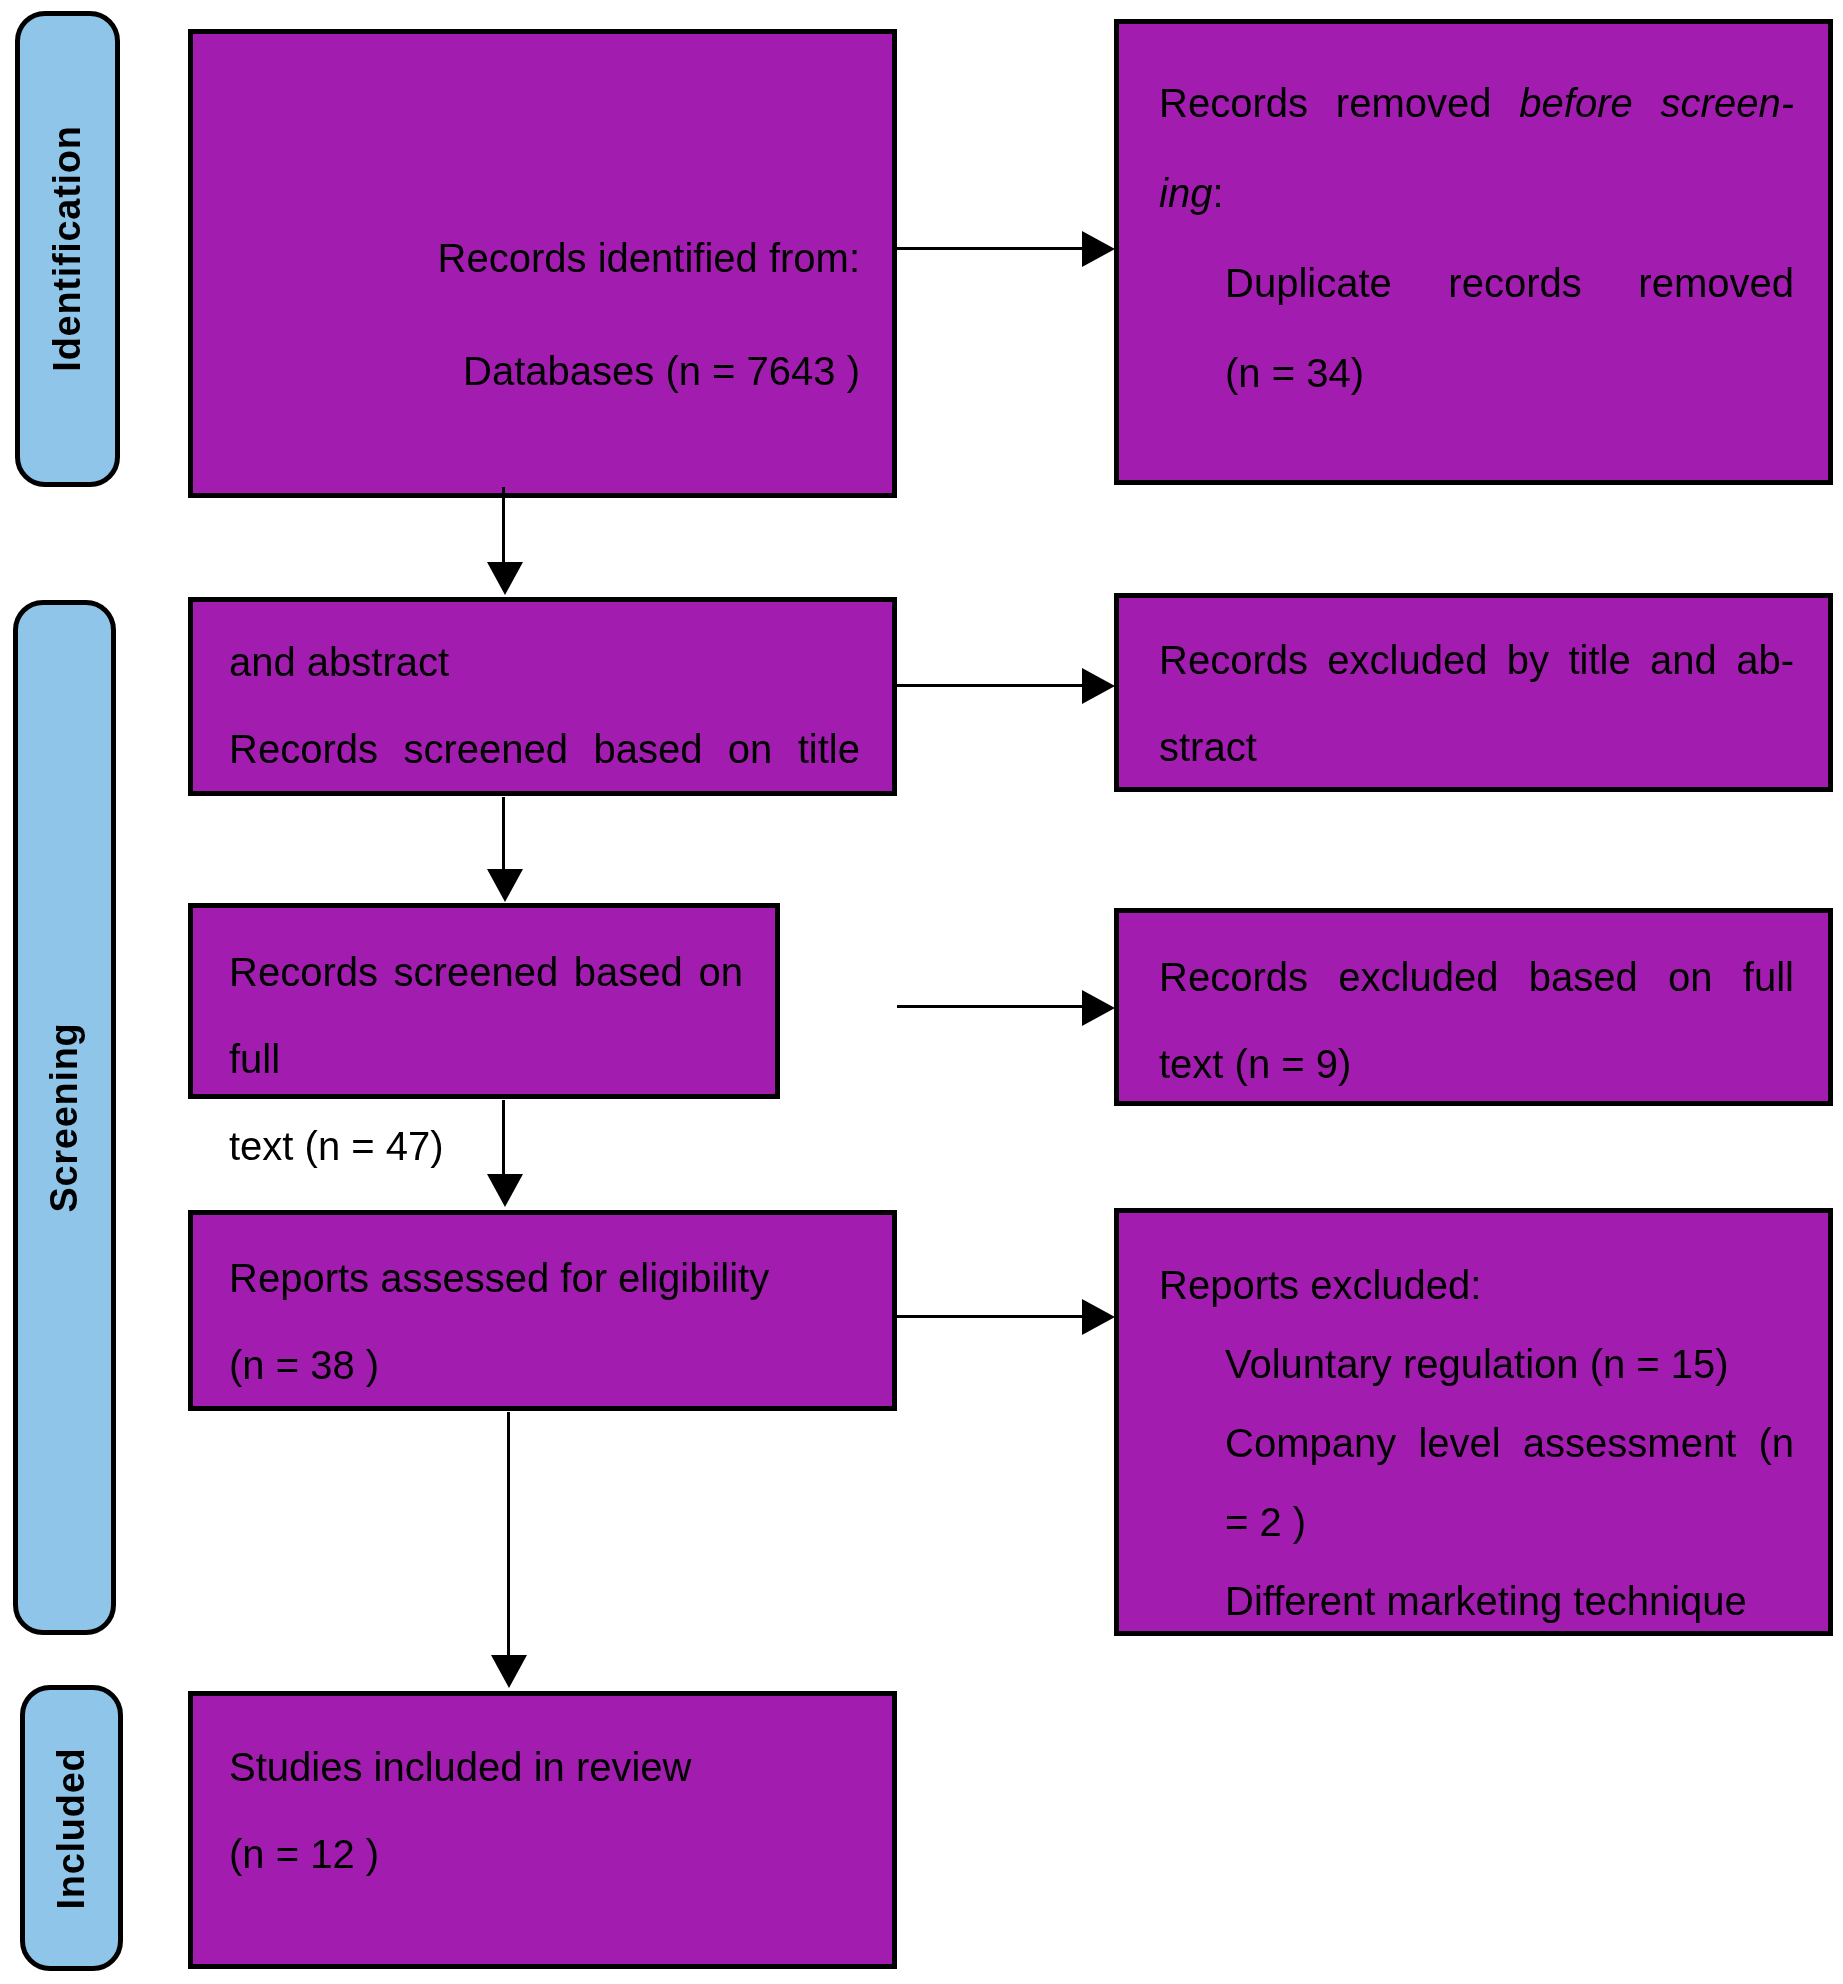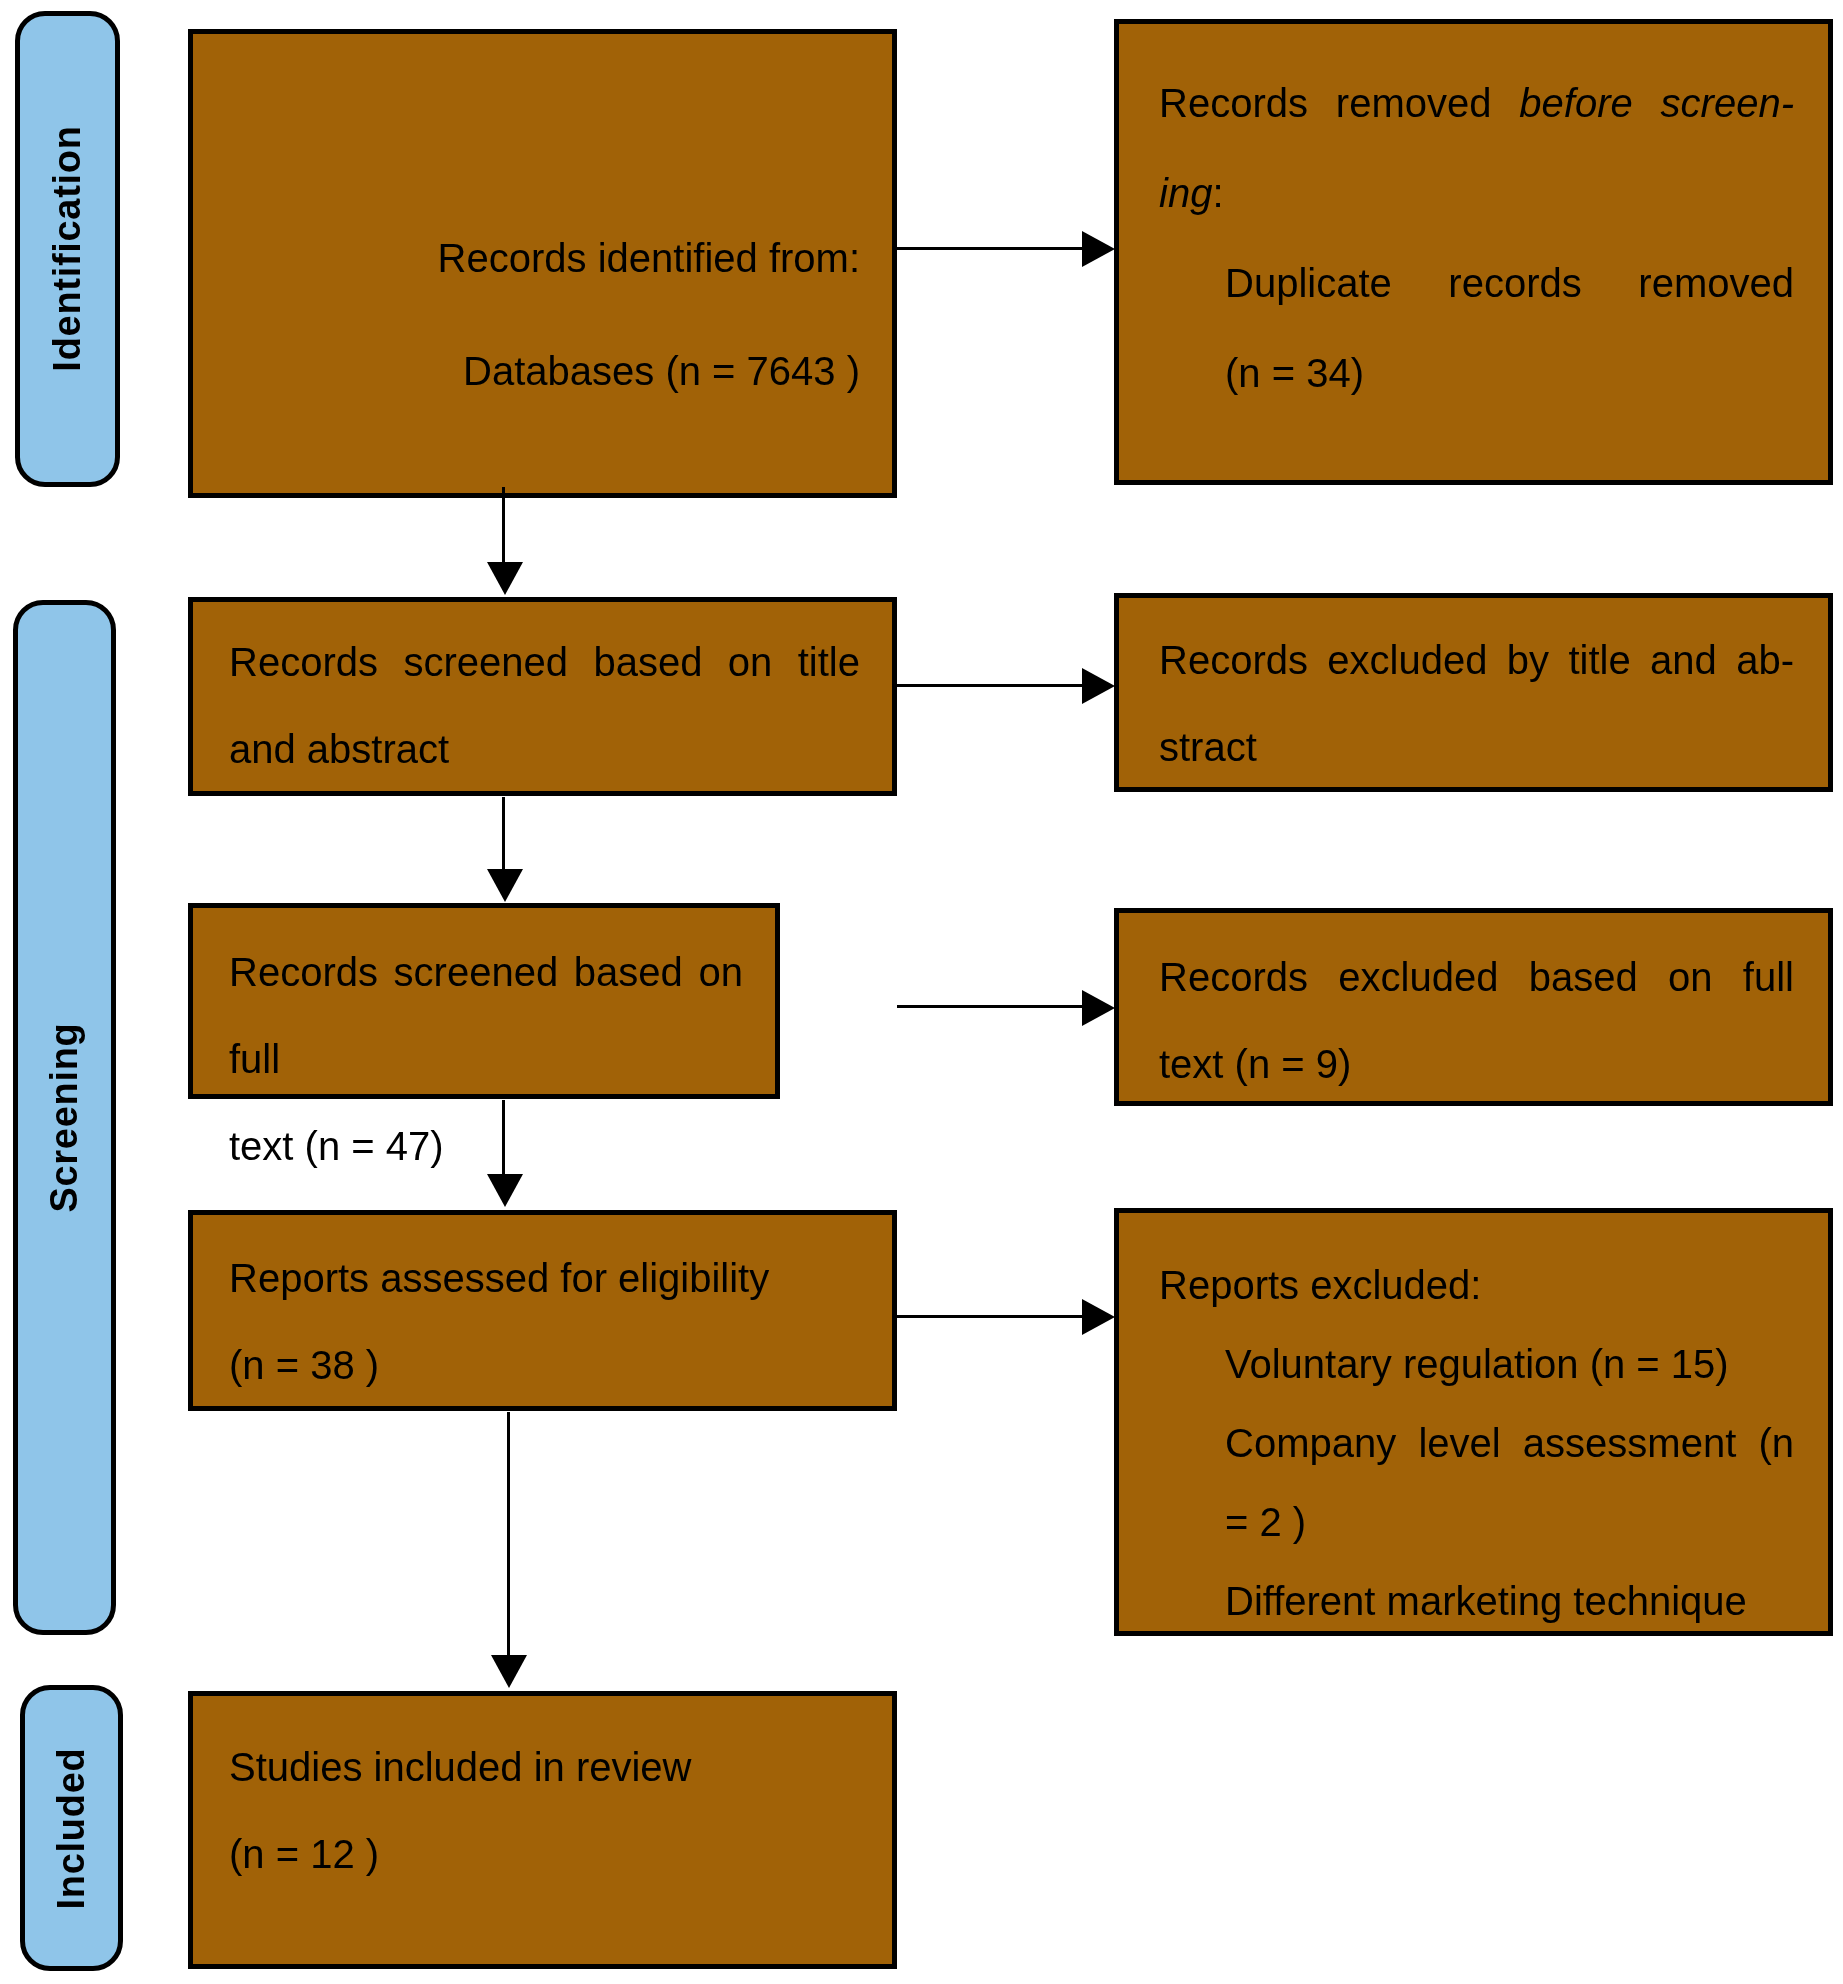--- a/index.html
+++ b/index.html
@@ -30,21 +30,21 @@
     font-size: 38px;
     letter-spacing: 0.7px;
   }
   #stage-identification { left: 14.5px;  top: 10.5px;   width: 105px; height: 476px; }
   #stage-screening      { left: 13px;  top: 600px;  width: 103px; height: 1035px; }
   #stage-included       { left: 20px;  top: 1685px; width: 103px; height: 286px; }
 
   
   .fbox {
     position: absolute;
-    background: #a16207;
+    background: #a21caf;
     border: 5.3px solid #000;
     box-sizing: border-box;
     font-size: 40px;
     line-height: 87px;
   }
   .fbox .line { white-space: nowrap; }
   .fbox .line.indent { padding-left: 66px; }
   .fbox .line.justify { text-align: justify; text-align-last: justify; white-space: normal; }
   .italic { font-style: italic; }
 
@@ -97,22 +97,22 @@
   </div>
   <div class="stage" id="stage-included">
     <span class="stage-label">Included</span>
   </div>
 
   <div class="fbox" id="box-records-identified">
       <div class="line"><span>Records identified from:</span></div>
       <div class="line indent"><span>Databases (n = 7643 )</span></div>
     </div>
   <div class="fbox" id="box-records-screened-title-abstract">
+      <div class="line"><span>and abstract</span></div>
       <div class="line justify"><span>Records screened based on title</span></div>
-      <div class="line"><span>and abstract</span></div>
     </div>
   <div class="fbox" id="box-records-screened-full-text">
       <div class="line justify"><span>Records screened based on full</span></div>
       <div class="line"><span>text (n = 47)</span></div>
     </div>
   <div class="fbox" id="box-reports-assessed">
       <div class="line"><span>Reports assessed for eligibility</span></div>
       <div class="line"><span>(n = 38 )</span></div>
     </div>
   <div class="fbox" id="box-studies-included">

